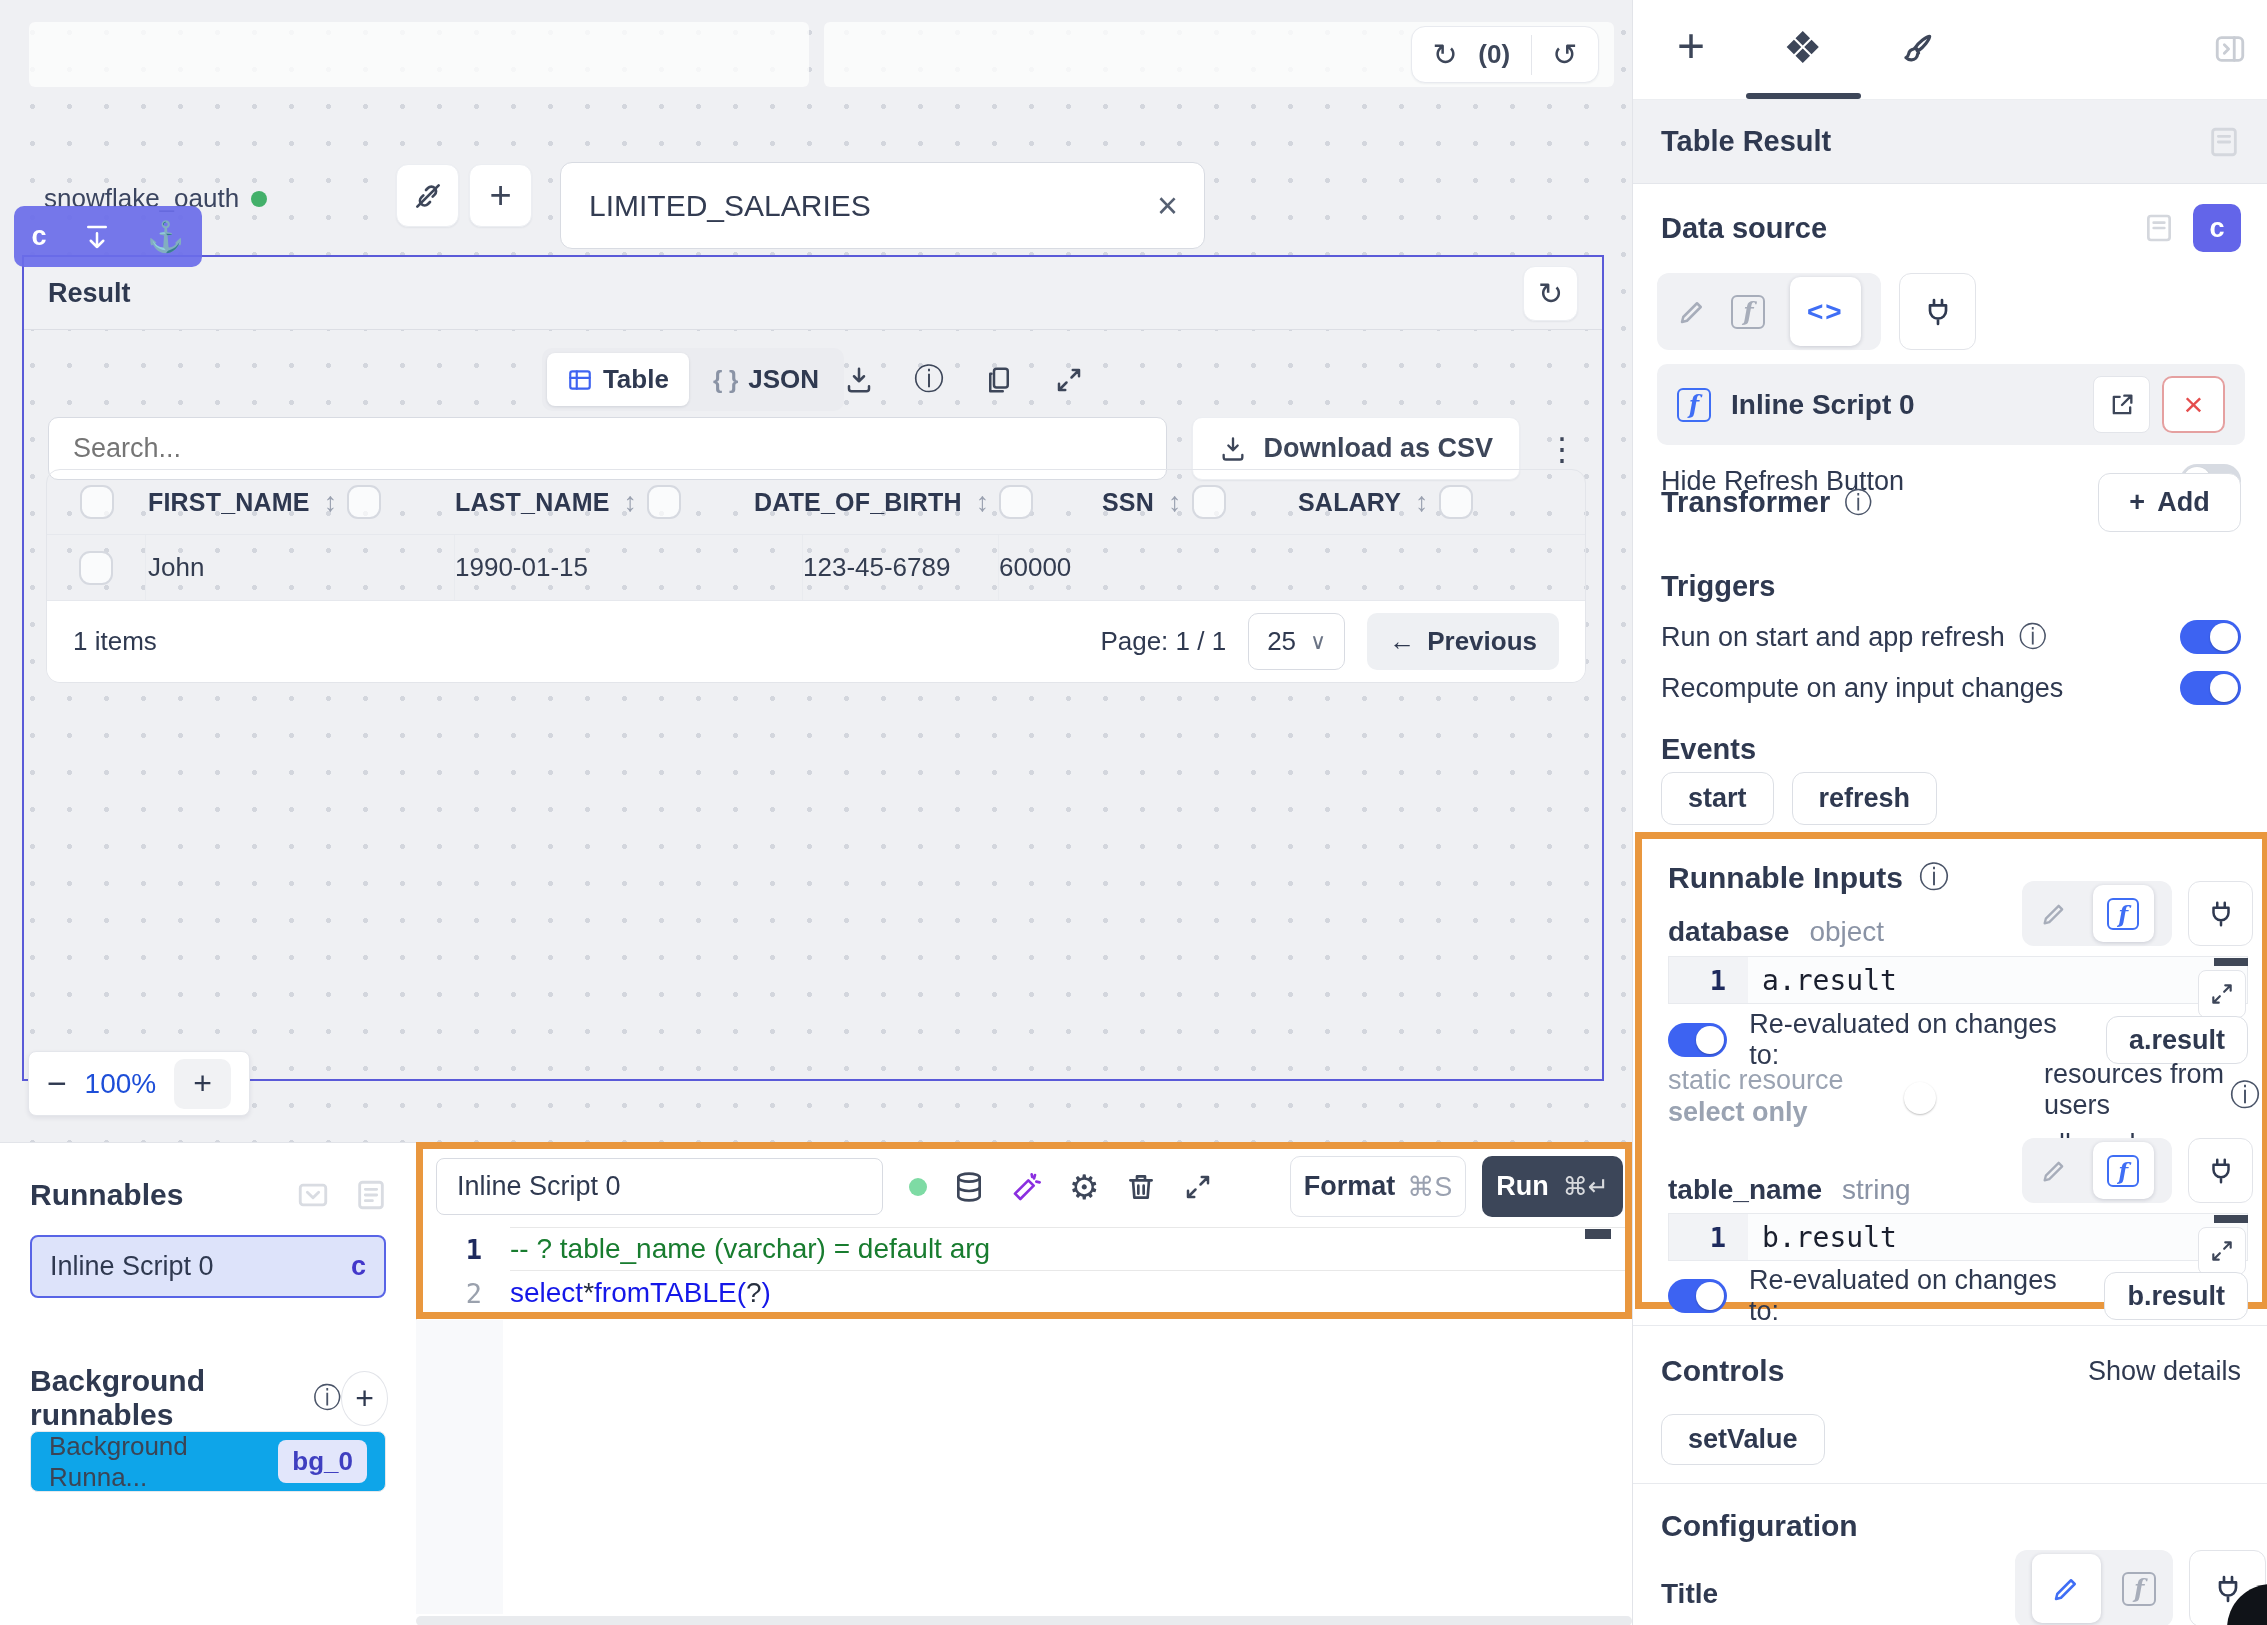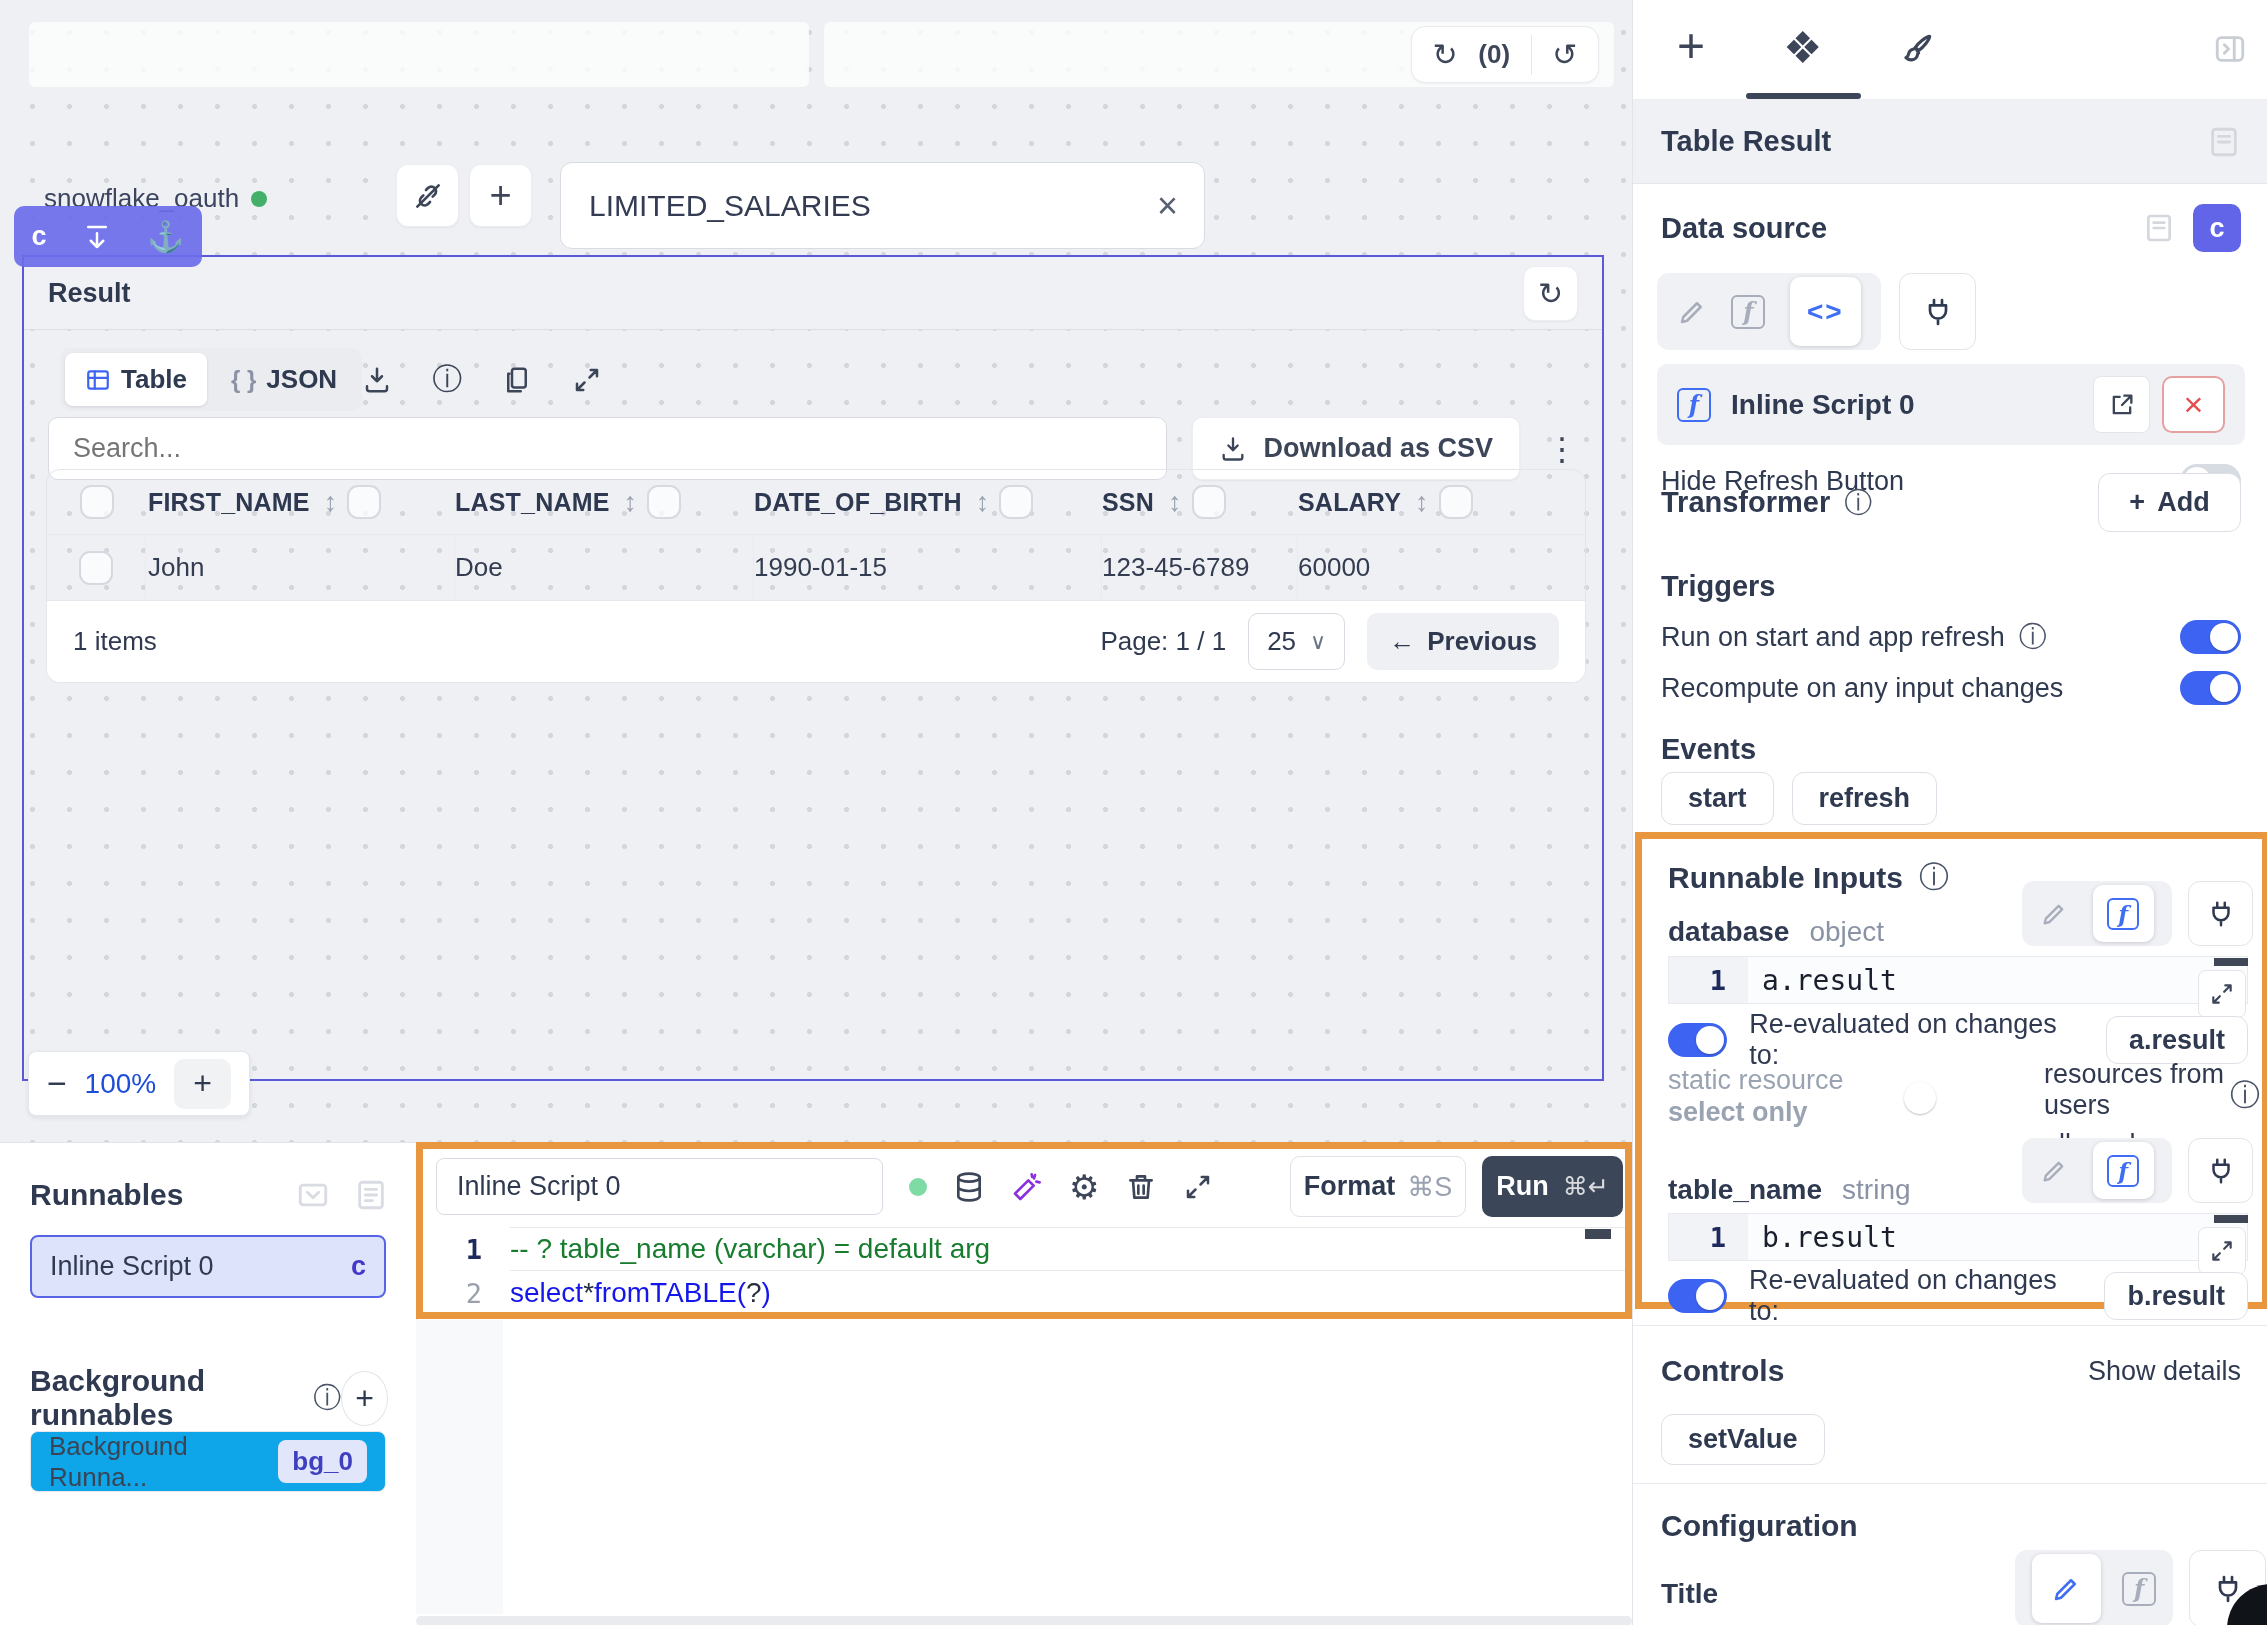--- a/index.html
+++ b/index.html
@@ -130,21 +130,21 @@
     </div>
 
     <div id="result-comp" class="abs">
       <div id="result-header" class="abs flex" style="padding:0 24px;justify-content:space-between;">
         <span style="font-size:27px;font-weight:700;">Result</span>
         <span class="wbtn" style="width:55px;height:55px;">
             <span style="font-size:30px;">↻</span>
           </span>
       </div>
 
-      <div class="abs flex" style="left:36px;top:91px;right:24px;justify-content:flex-start;">
+      <div class="abs flex" style="left:24px;top:91px;right:24px;justify-content:center;">
         <div class="seg-wrap">
           <div class="seg active">
             <span style="color:#3e63f1;">
               <svg class="ic" width="26" height="26" viewBox="0 0 24 24">
                   <rect x="3" y="4" width="18" height="16" rx="2"></rect>
                   <path d="M9 4v16M3 10h18"></path>
                 </svg>
             </span>
             <span>Table</span>
           </div>
@@ -218,21 +218,20 @@
             <span class="col-label">SALARY</span>
             <span class="sort">↕</span>
               <span class="ckb"></span>
           </div>
         </div>
         <div class="td-row">
           <div class="flex" style="width:99px;justify-content:center;border-right:1px solid #e9ebef;height:100%;">
               <span class="ckb"></span>
             </div>
           <div class="flex cell-text" style="width:309px;padding-left:2px;border-right:1px solid #e9ebef;height:100%;">John</div>
-          <div class="flex cell-text" style="width:299px;border-right:1px solid #e9ebef;height:100%;">Doe</div>
           <div class="flex cell-text" style="width:348px;border-right:1px solid #e9ebef;height:100%;">1990-01-15</div>
           <div class="flex cell-text" style="width:196px;border-right:1px solid #e9ebef;height:100%;">123-45-6789</div>
           <div class="flex cell-text" style="width:287px;height:100%;">60000</div>
         </div>
         <div class="tfoot" style="padding:0 26px;justify-content:space-between;">
           <span style="font-size:26px;">1 items</span>
           <div class="flex" style="gap:22px;">
             <span style="font-size:26px;">Page: 1 / 1</span>
             <div class="page-select">
               <span>25</span>

